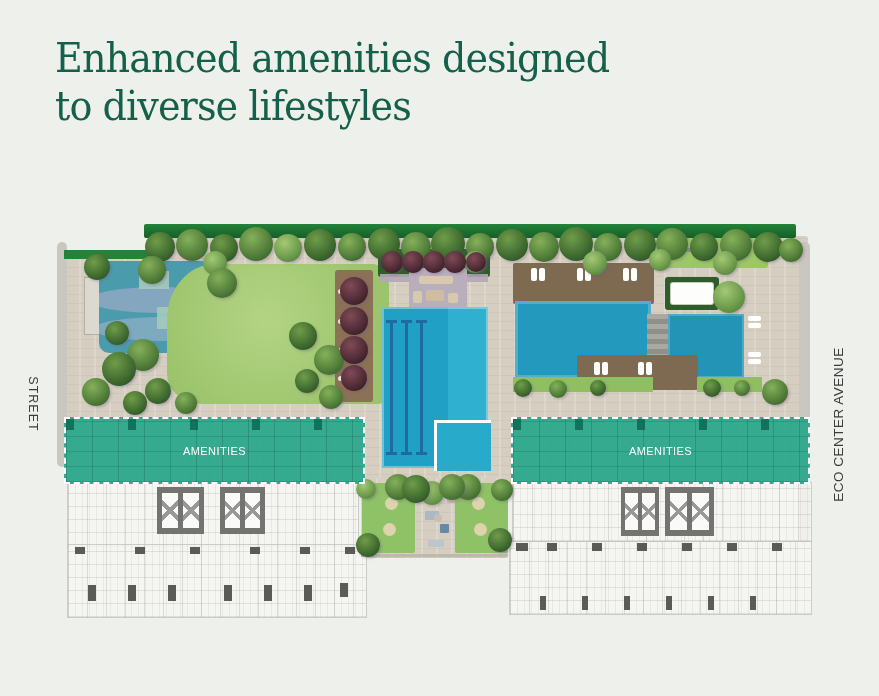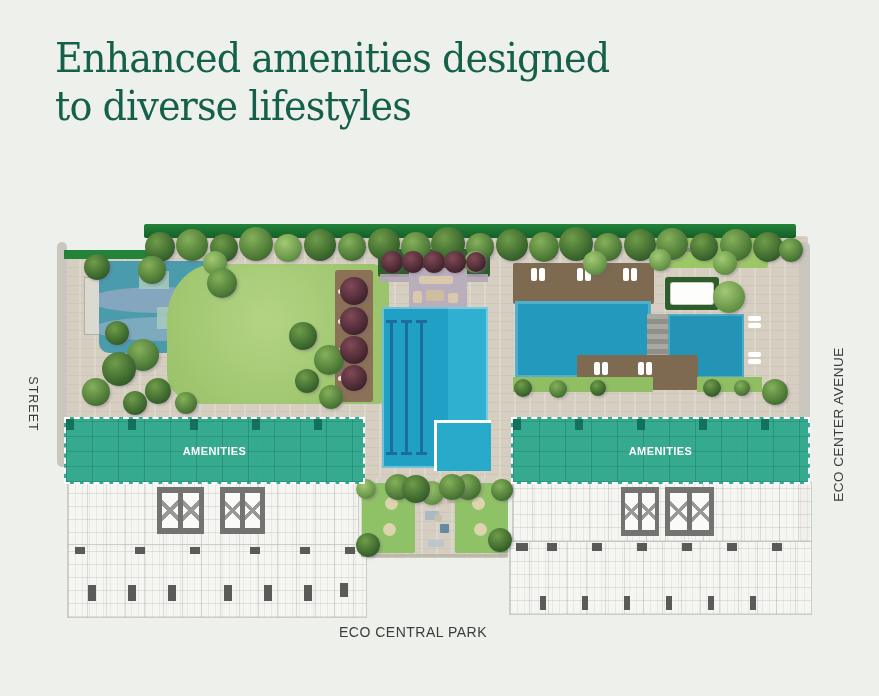--- a/index.html
+++ b/index.html
@@ -18,21 +18,21 @@
   .lane{position:absolute;width:3px;background:#1e6ba0;}
   .lane::before,.lane::after{content:"";position:absolute;left:-4px;width:11px;height:3px;background:#1e6ba0;}
   .lane::before{top:-1px;} .lane::after{bottom:-1px;}
   .amenity-box{position:absolute;background:rgba(44,168,139,.94);border:2px dashed #ffffff;
                display:flex;align-items:center;justify-content:center;z-index:6;}
   .amenity-box::before{content:"";position:absolute;inset:0;
     background-image:repeating-linear-gradient(90deg,rgba(8,92,72,.28) 0 1px,transparent 1px 26px),
                      repeating-linear-gradient(0deg,rgba(8,92,72,.22) 0 1px,transparent 1px 15px);}
   .amenity-box::after{content:"";position:absolute;left:0;top:0;height:11px;width:100%;
     background-image:repeating-linear-gradient(90deg,rgba(9,100,78,.8) 0 8px,transparent 8px 62px);}
-  .amenity-label{position:relative;z-index:2;color:#fff;font-weight:bold;font-size:11px;letter-spacing:.4px;}
+  .amenity-label{position:relative;z-index:2;color:#fff;font-weight:normal;font-size:11px;letter-spacing:.4px;}
   .floorplan{position:absolute;background-color:#f7f7f4;border:1px solid #c6c6c0;opacity:.85;
     background-image:repeating-linear-gradient(90deg,rgba(100,100,98,.22) 0 1px,transparent 1px 19px),
                      repeating-linear-gradient(0deg,rgba(100,100,98,.18) 0 1px,transparent 1px 13px),
                      repeating-linear-gradient(90deg,rgba(100,100,98,.10) 0 1px,transparent 1px 7px);}
   .core{position:absolute;background:#5e5e5c;}
   .shaft{position:absolute;background:#fdfdfb;
     background-image:linear-gradient(45deg,transparent 45%,#8a8a88 45%,#8a8a88 55%,transparent 55%),
                      linear-gradient(135deg,transparent 45%,#8a8a88 45%,#8a8a88 55%,transparent 55%);}
   .lawnpatch{position:absolute;background:#8fc167;border-radius:2px;}
 </style>
@@ -41,21 +41,20 @@
 
 <div class="canvas">
 
   <div class="title">
     <div>Enhanced amenities designed</div>
     <div>to diverse lifestyles</div>
   </div>
 
   <div class="map-label vlabel" style="left:-2px;top:397px;width:70px;transform:rotate(90deg);font-size:12.5px;letter-spacing:1px;">STREET</div>
   <div class="map-label vlabel" style="left:753px;top:417px;width:170px;transform:rotate(-90deg);">ECO CENTER AVENUE</div>
-  <div class="map-label" style="left:313px;top:624px;width:200px;font-size:14px;">ECO CENTRAL PARK</div>
 
   <div>
 
     <div class="p paving" style="left:148px;top:236px;width:660px;height:30px;"></div>
     <div class="p paving" style="left:64px;top:252px;width:746px;height:232px;"></div>
     <div class="p paving" style="left:361px;top:478px;width:147px;height:80px;"></div>
     <div class="p" style="left:57px;top:242px;width:10px;height:225px;background:#c9c7c0;border-radius:5px;"></div>
     <div class="p" style="left:799px;top:242px;width:11px;height:300px;background:#c9c7c0;border-radius:5px;"></div>
 
     <div class="p" style="left:144px;top:224px;width:652px;height:14px;border-radius:2px;background:linear-gradient(#238339,#155f27);"></div>

